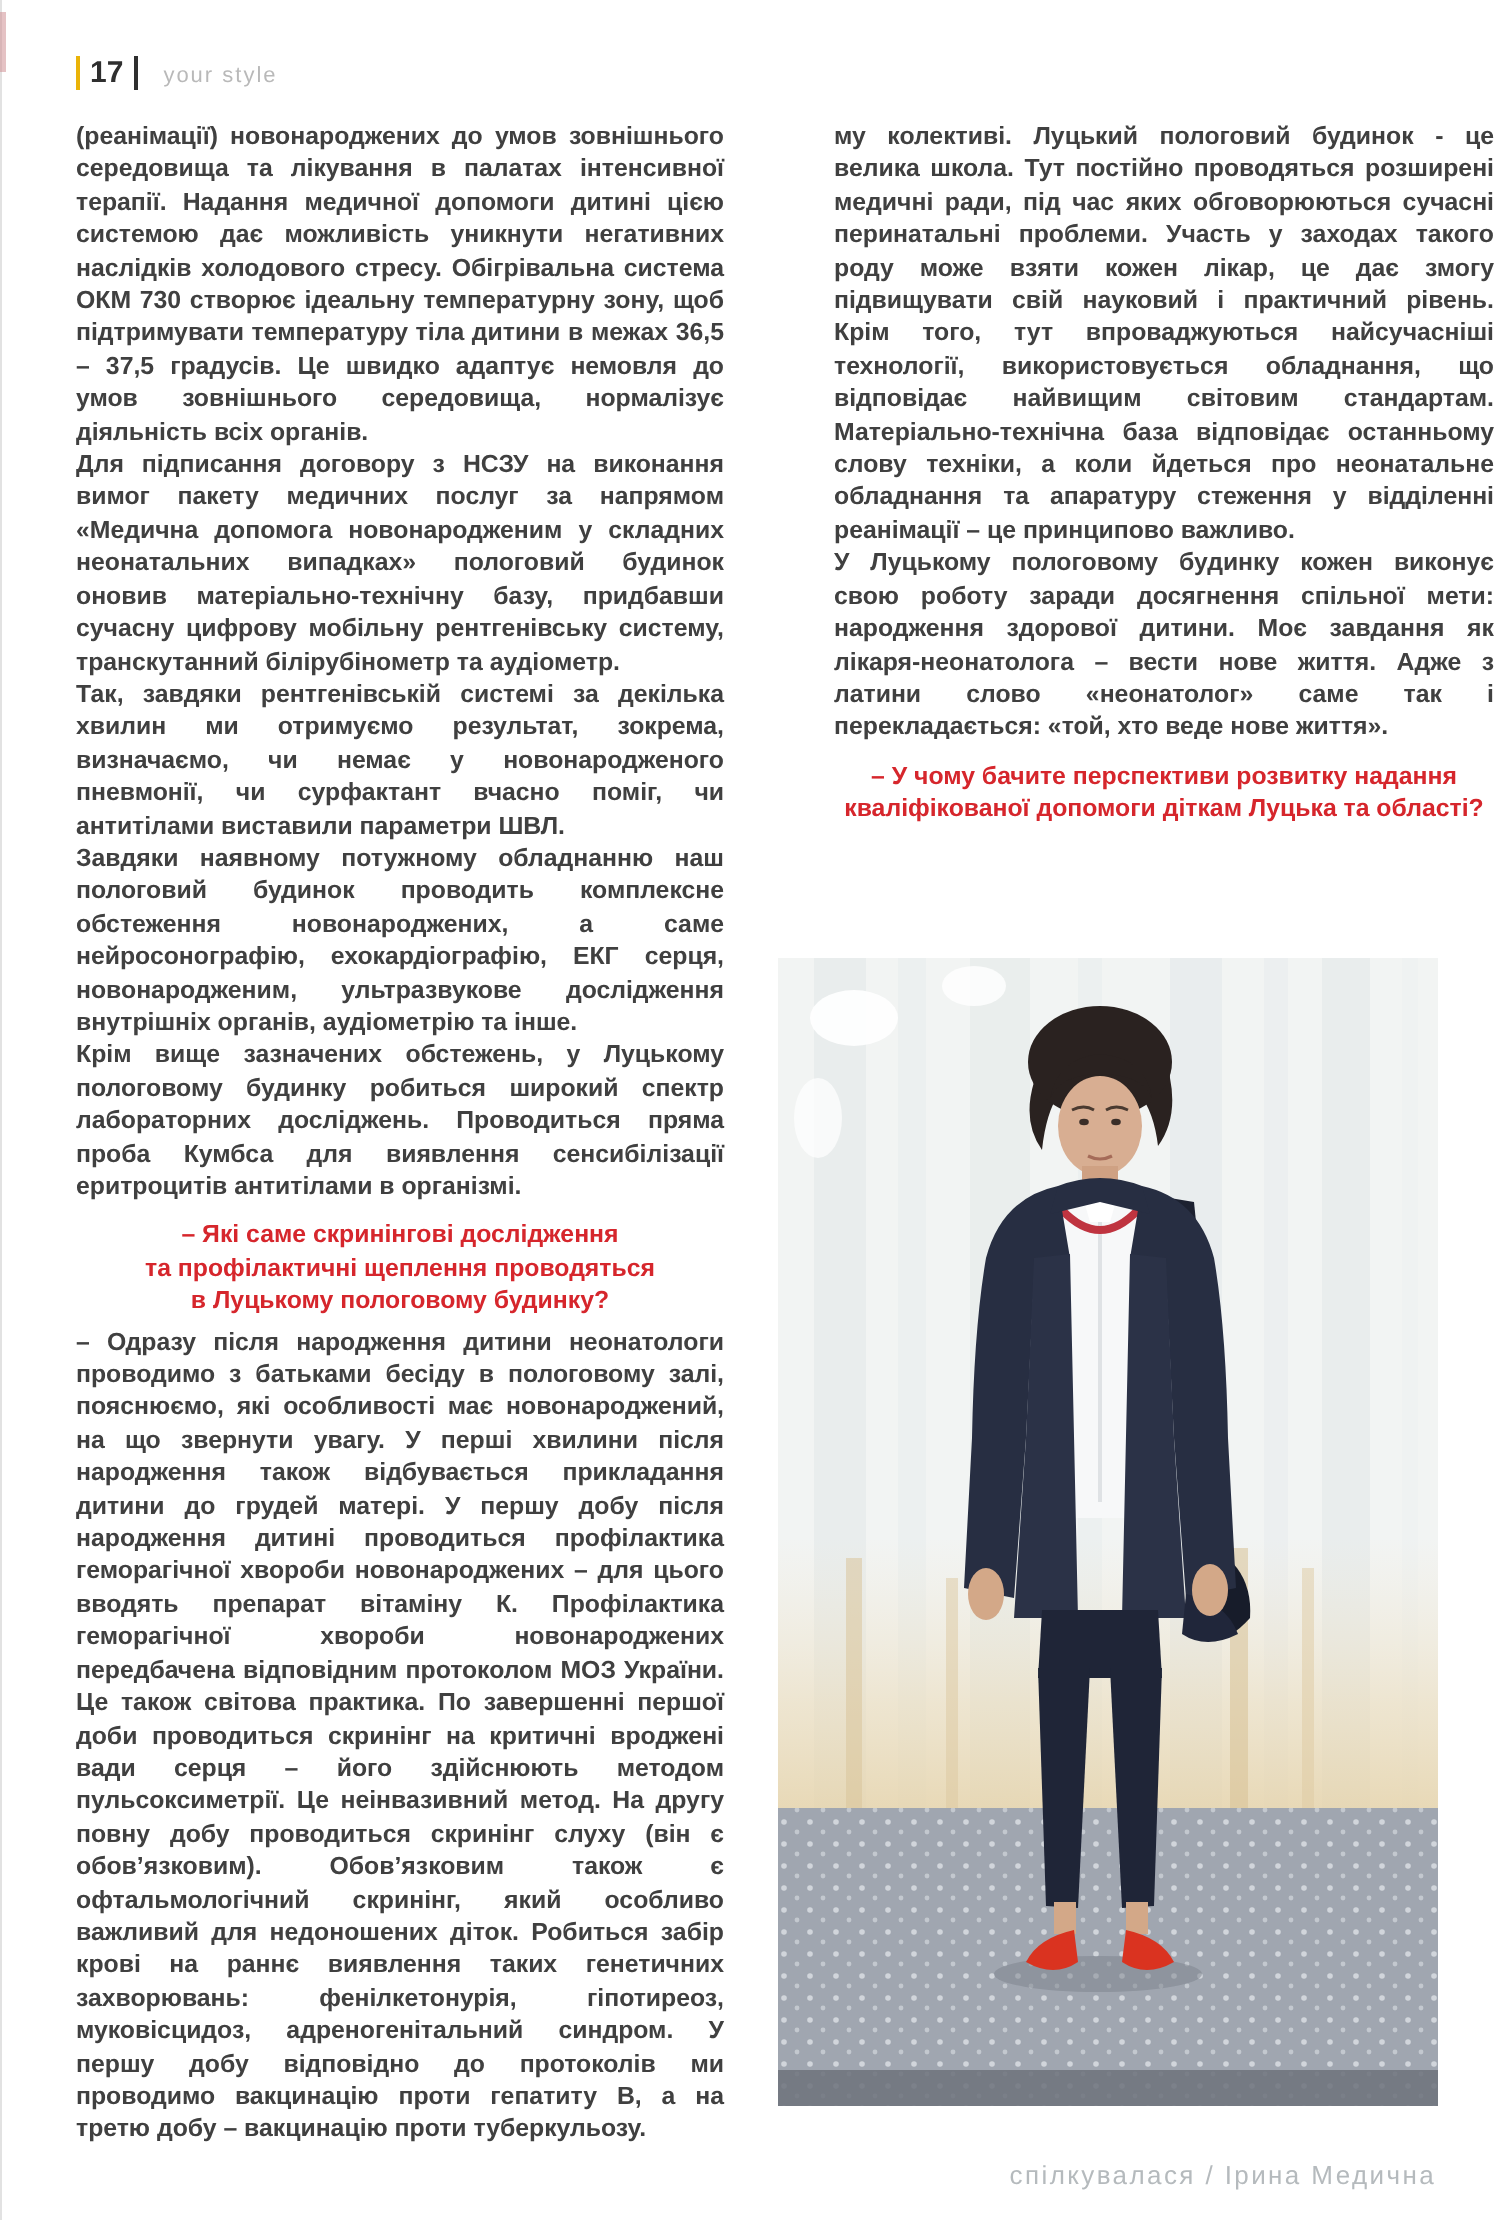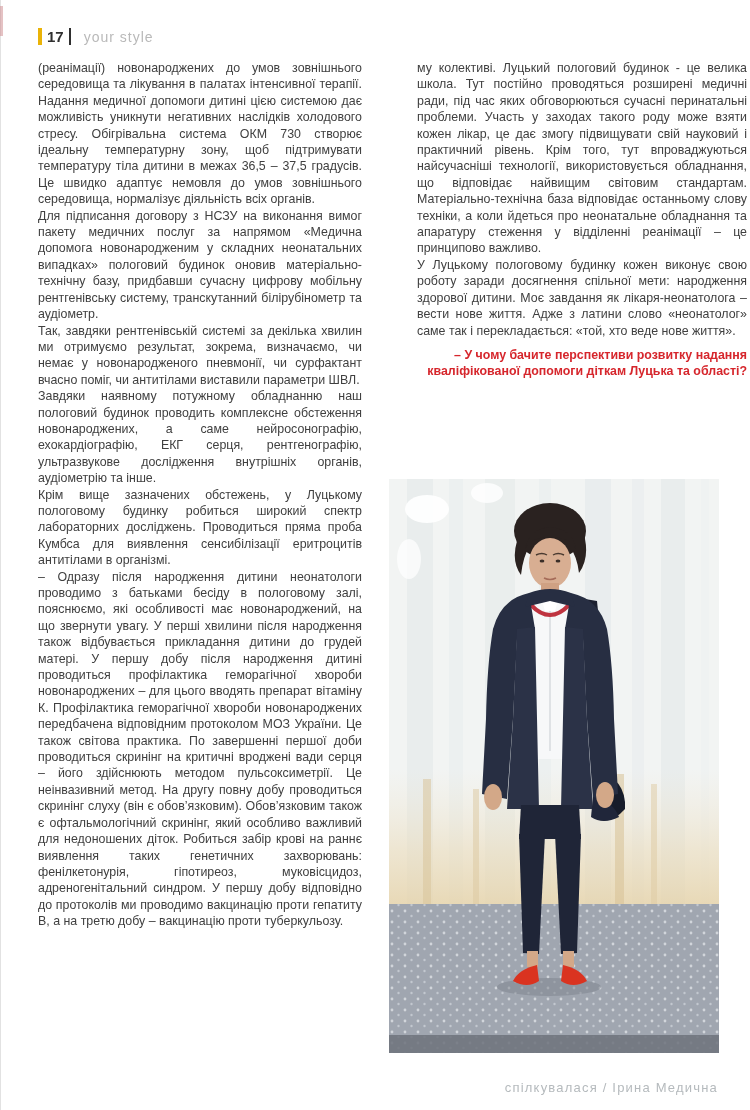--- a/index.html
+++ b/index.html
@@ -6,34 +6,34 @@
   body{
     width:750px;height:1110px;position:relative;background:#ffffff;
     font-family:"Liberation Sans","DejaVu Sans",sans-serif;
     overflow:hidden;
   }
   .edge-line{position:absolute;left:0;top:0;width:1px;height:1110px;background:#e2e2e2;}
   .edge-mark{position:absolute;left:0;top:6px;width:3px;height:30px;background:#cf9094;opacity:.55;}
   .header{position:absolute;left:38px;top:28px;display:flex;align-items:baseline;}
   .pagenum{
     font-weight:bold;font-size:15px;color:#2f2f2f;
-    border-left:4px solid #eab308;border-right:2px solid #2f2f2f;
+    border-left:2px solid #eab308;border-right:2px solid #2f2f2f;
     padding:1px 5px;line-height:15px;
   }
-  .section{margin-left:13px;font-size:14px;color:#b9b9b9;letter-spacing:1px;}
+  .section{margin-left:13px;font-size:11px;color:#b9b9b9;letter-spacing:1px;}
   .col{
     position:absolute;top:60px;
     font-size:12.4px;line-height:16.4px;color:#404040;
     text-align:justify;
   }
   .col-left{left:38px;width:324px;}
   .col-right{left:389px;width:330px;margin-left:28px;}
-  .para{margin:0;}
+  .para{margin:0;font-weight:bold;}
   .qhead{
-    color:#d6262c;font-weight:bold;text-align:right;
+    color:#d6262c;font-weight:bold;text-align:center;
     margin:8px 0 4px 0;white-space:pre-line;
   }
   .photo{
     position:absolute;left:389px;top:479px;width:330px;height:574px;
     overflow:hidden;background:#f3f5f4;
   }
   .photo svg{display:block;}
   .credit{
     position:absolute;top:1080px;right:32px;
     font-size:13px;color:#b5babd;letter-spacing:1.2px;
@@ -47,22 +47,25 @@
 
 <div class="header">
   <span class="pagenum">17</span>
   <span class="section">your style</span>
 </div>
 
 <div class="col col-left">
     <div class="para">(реанімації) новонароджених до умов зовнішнього середовища та лікування в палатах інтенсивної терапії. Надання медичної допомоги дитині цією системою дає можливість уникнути негативних наслідків холодового стресу. Обігрівальна система ОКМ 730 створює ідеальну температурну зону, щоб підтримувати температуру тіла дитини в межах 36,5 – 37,5 градусів. Це швидко адаптує немовля до умов зовнішнього середовища, нормалізує діяльність всіх органів.</div>
     <div class="para">Для підписання договору з НСЗУ на виконання вимог пакету медичних послуг за напрямом «Медична допомога новонародженим у складних неонатальних випадках» пологовий будинок оновив матеріально-технічну базу, придбавши сучасну цифрову мобільну рентгенівську систему, транскутанний білірубінометр та аудіометр.</div>
     <div class="para">Так, завдяки рентгенівській системі за декілька хвилин ми отримуємо результат, зокрема, визначаємо, чи немає у новонародженого пневмонії, чи сурфактант вчасно поміг, чи антитілами виставили параметри ШВЛ.</div>
-    <div class="para">Завдяки наявному потужному обладнанню наш пологовий будинок проводить комплексне обстеження новонароджених, а саме нейросонографію, ехокардіографію, ЕКГ серця, рентгенографію, ультразвукове дослідження внутрішніх органів, аудіометрію та інше.</div>
+    <div class="para">Завдяки наявному потужному обладнанню наш пологовий будинок проводить комплексне обстеження новонароджених, а саме нейросонографію, ехокардіографію, ЕКГ серця, новонародженим, ультразвукове дослідження внутрішніх органів, аудіометрію та інше.</div>
     <div class="para">Крім вище зазначених обстежень, у Луцькому пологовому будинку робиться широкий спектр лабораторних досліджень. Проводиться пряма проба Кумбса для виявлення сенсибілізації еритроцитів антитілами в організмі.</div>
+    <div class="qhead">– Які саме скринінгові дослідження
+та профілактичні щеплення проводяться
+в Луцькому пологовому будинку?</div>
     <div class="para">– Одразу після народження дитини неонатологи проводимо з батьками бесіду в пологовому залі, пояснюємо, які особливості має новонароджений, на що звернути увагу. У перші хвилини після народження також відбувається прикладання дитини до грудей матері. У першу добу після народження дитині проводиться профілактика геморагічної хвороби новонароджених – для цього вводять препарат вітаміну К. Профілактика геморагічної хвороби новонароджених передбачена відповідним протоколом МОЗ України. Це також світова практика. По завершенні першої доби проводиться скринінг на критичні вроджені вади серця – його здійснюють методом пульсоксиметрії. Це неінвазивний метод. На другу повну добу проводиться скринінг слуху (він є обов’язковим). Обов’язковим також є офтальмологічний скринінг, який особливо важливий для недоношених діток. Робиться забір крові на раннє виявлення таких генетичних захворювань: фенілкетонурія, гіпотиреоз, муковісцидоз, адреногенітальний синдром. У першу добу відповідно до протоколів ми проводимо вакцинацію проти гепатиту В, а на третю добу – вакцинацію проти туберкульозу.</div>
   </div>
 
 <div class="col col-right">
     <div class="para">му колективі. Луцький пологовий будинок - це велика школа. Тут постійно проводяться розширені медичні ради, під час яких обговорюються сучасні перинатальні проблеми. Участь у заходах такого роду може взяти кожен лікар, це дає змогу підвищувати свій науковий і практичний рівень. Крім того, тут впроваджуються найсучасніші технології, використовується обладнання, що відповідає найвищим світовим стандартам. Матеріально-технічна база відповідає останньому слову техніки, а коли йдеться про неонатальне обладнання та апаратуру стеження у відділенні реанімації – це принципово важливо.</div>
     <div class="para">У Луцькому пологовому будинку кожен виконує свою роботу заради досягнення спільної мети: народження здорової дитини. Моє завдання як лікаря-неонатолога – вести нове життя. Адже з латини слово «неонатолог» саме так і перекладається: «той, хто веде нове життя».</div>
     <div class="qhead">– У чому бачите перспективи розвитку надання кваліфікованої допомоги діткам Луцька та області?</div>
   </div>
 
 <div class="photo" title="Жінка з короткою темною зачіскою у темно-синьому костюмі, білій блузі з червоним намистом та червоних туфлях стоїть на сірому килимі на фоні світлих штор">

